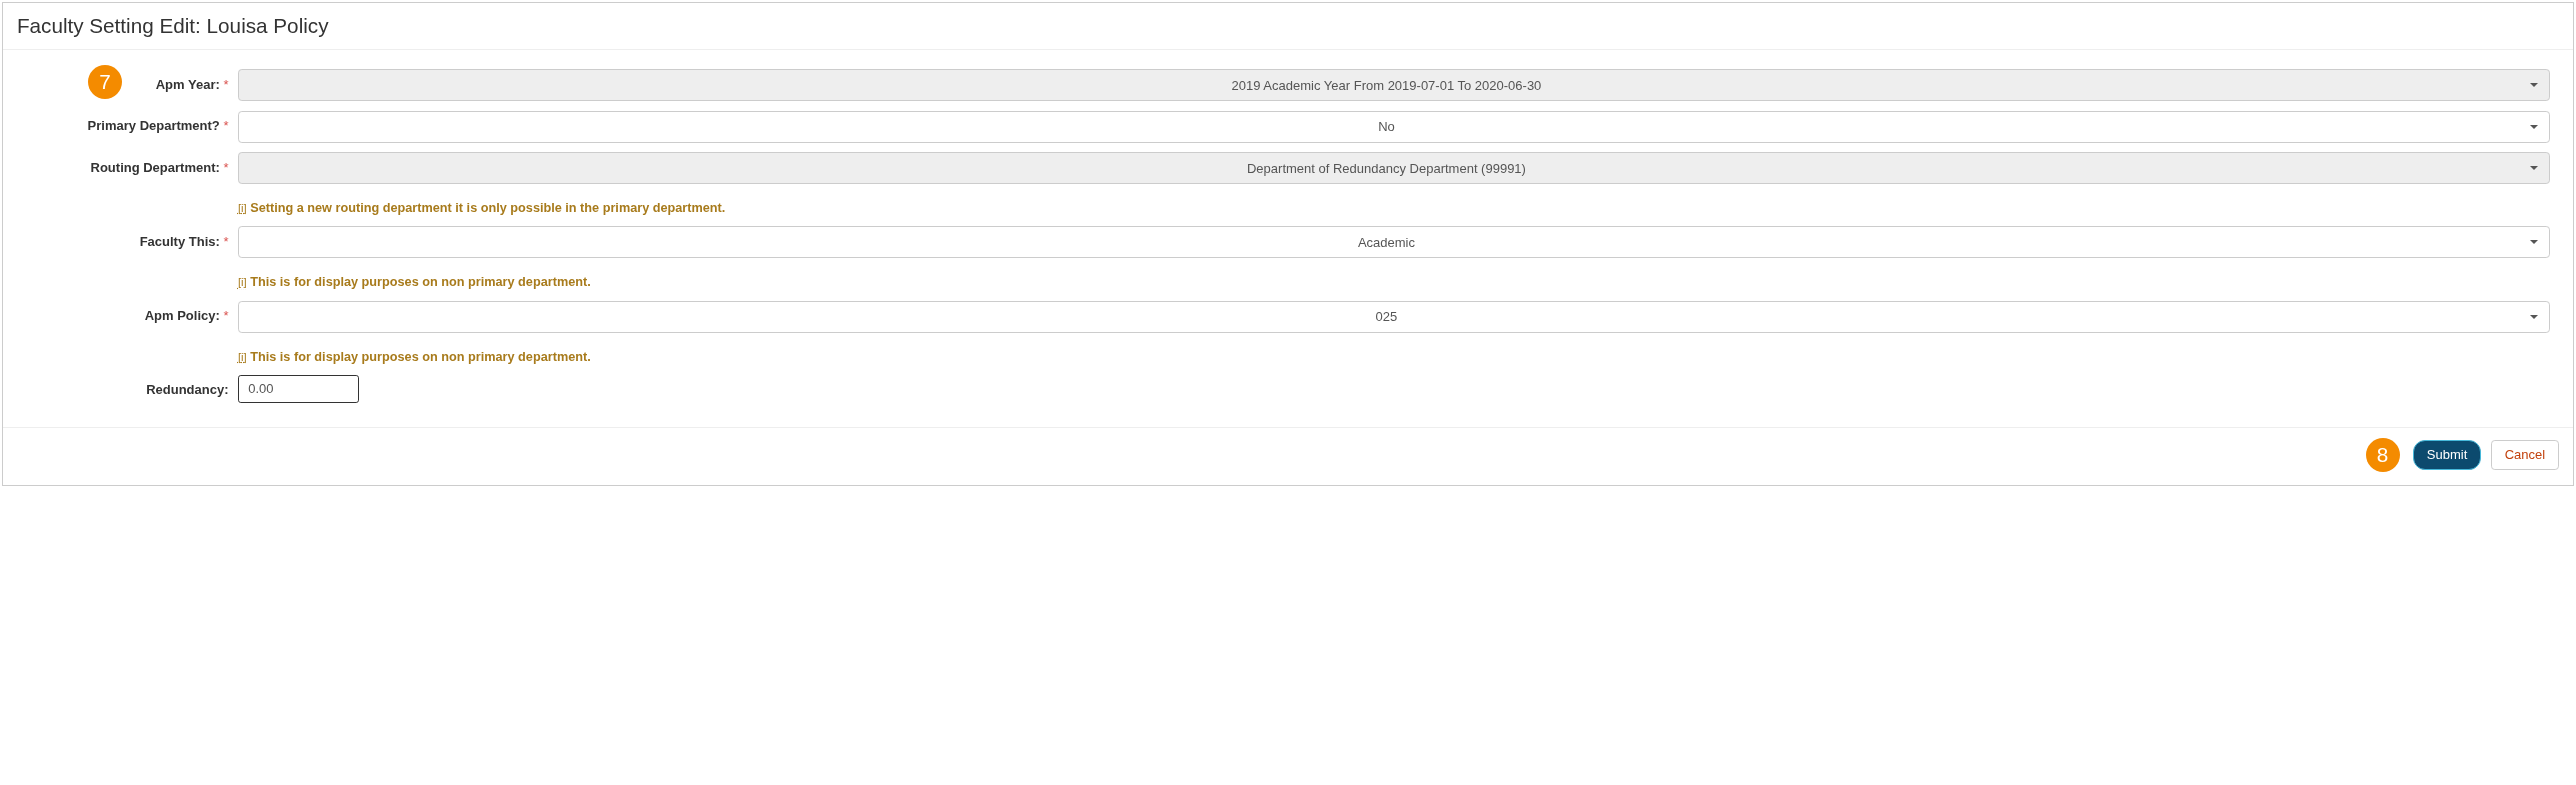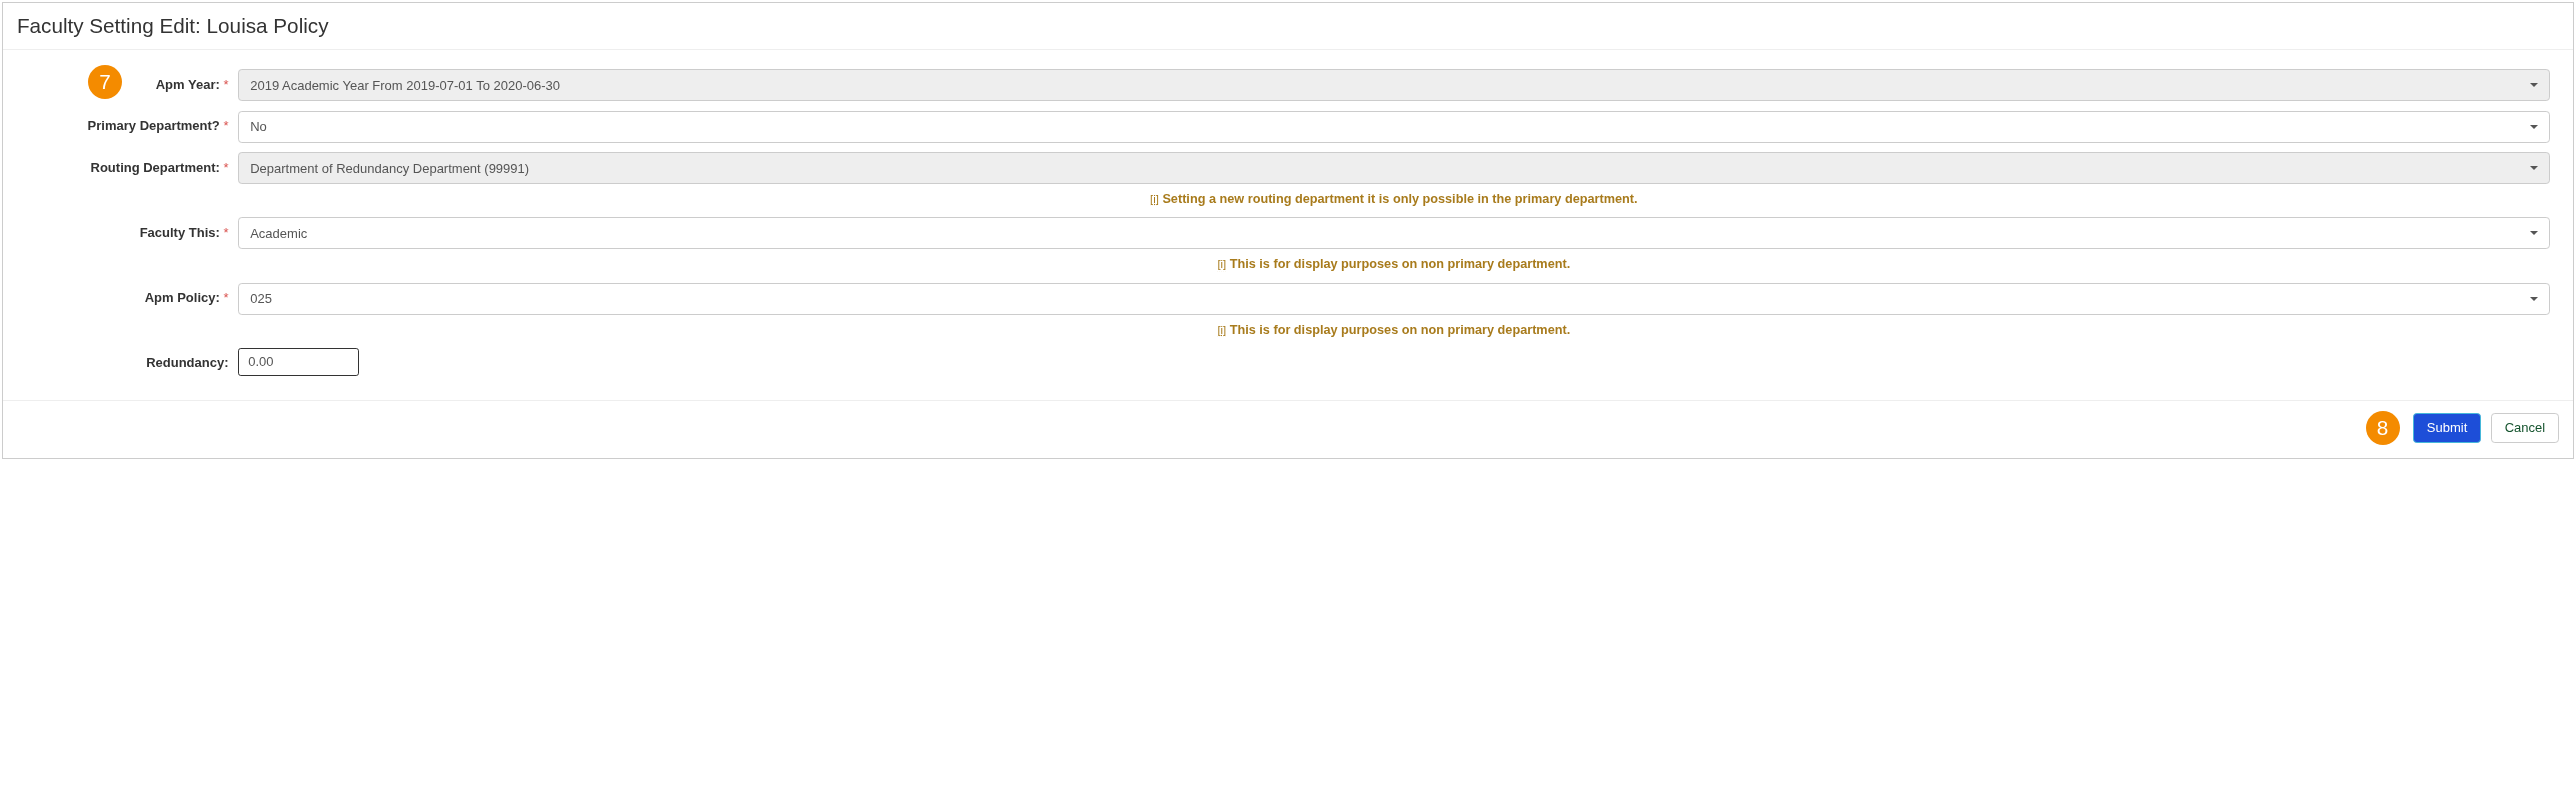--- a/index.html
+++ b/index.html
@@ -59,20 +59,21 @@
     width: 100%;
     padding: 7.5px 26px 7.5px 11.3px;
     border: 0.9px solid #ccc;
     border-radius: 3.8px;
     font-size: 13px;
     color: #555;
     background: #fff;
     appearance: none;
     -webkit-appearance: none;
     position: relative;
+    text-align: center;
   }
   .select-wrap {
     position: relative;
     margin-bottom: 3.8px;
   }
   .select-wrap::after {
     content: "";
     position: absolute;
     right: 11.3px;
     top: 50%;
@@ -93,23 +94,22 @@
     border: 0.9px solid #333;
     border-radius: 2.8px;
     font-size: 13px;
     color: #555;
     width: 121px;
   }
   .info-note {
     font-size: 12.7px;
     color: #a87b1c;
     font-weight: 700;
-    margin-top: 8px;
+    margin-top: 17px;
     margin-bottom: 5.6px;
-    text-align: center;
   }
   .info-icon {
     color: #a87b1c;
     font-weight: 400;
     text-decoration: underline dotted;
     font-size: 11.3px;
   }
   .marker {
     position: absolute;
     width: 34px;
@@ -139,27 +139,28 @@
     margin-top: 9.4px;
   }
   .btn {
     padding: 6.6px 13px;
     border-radius: 3.8px;
     font-size: 13px;
     cursor: pointer;
     border: 0.9px solid transparent;
   }
   .btn-submit {
-    background: #1d4ed8;
+    background: #0c4a6e;
     color: #fff;
     border-color: #46b8da;
+    border-radius: 12px;
   }
   .btn-cancel {
     background: #fff;
-    color: #14532d;
+    color: #c2410c;
     border-color: #ccc;
   }
   .marker-8 {
     position: relative;
     width: 34px;
     height: 34px;
     border-radius: 50%;
     background: #f48b00;
     color: #fff;
     font-size: 20.7px;

